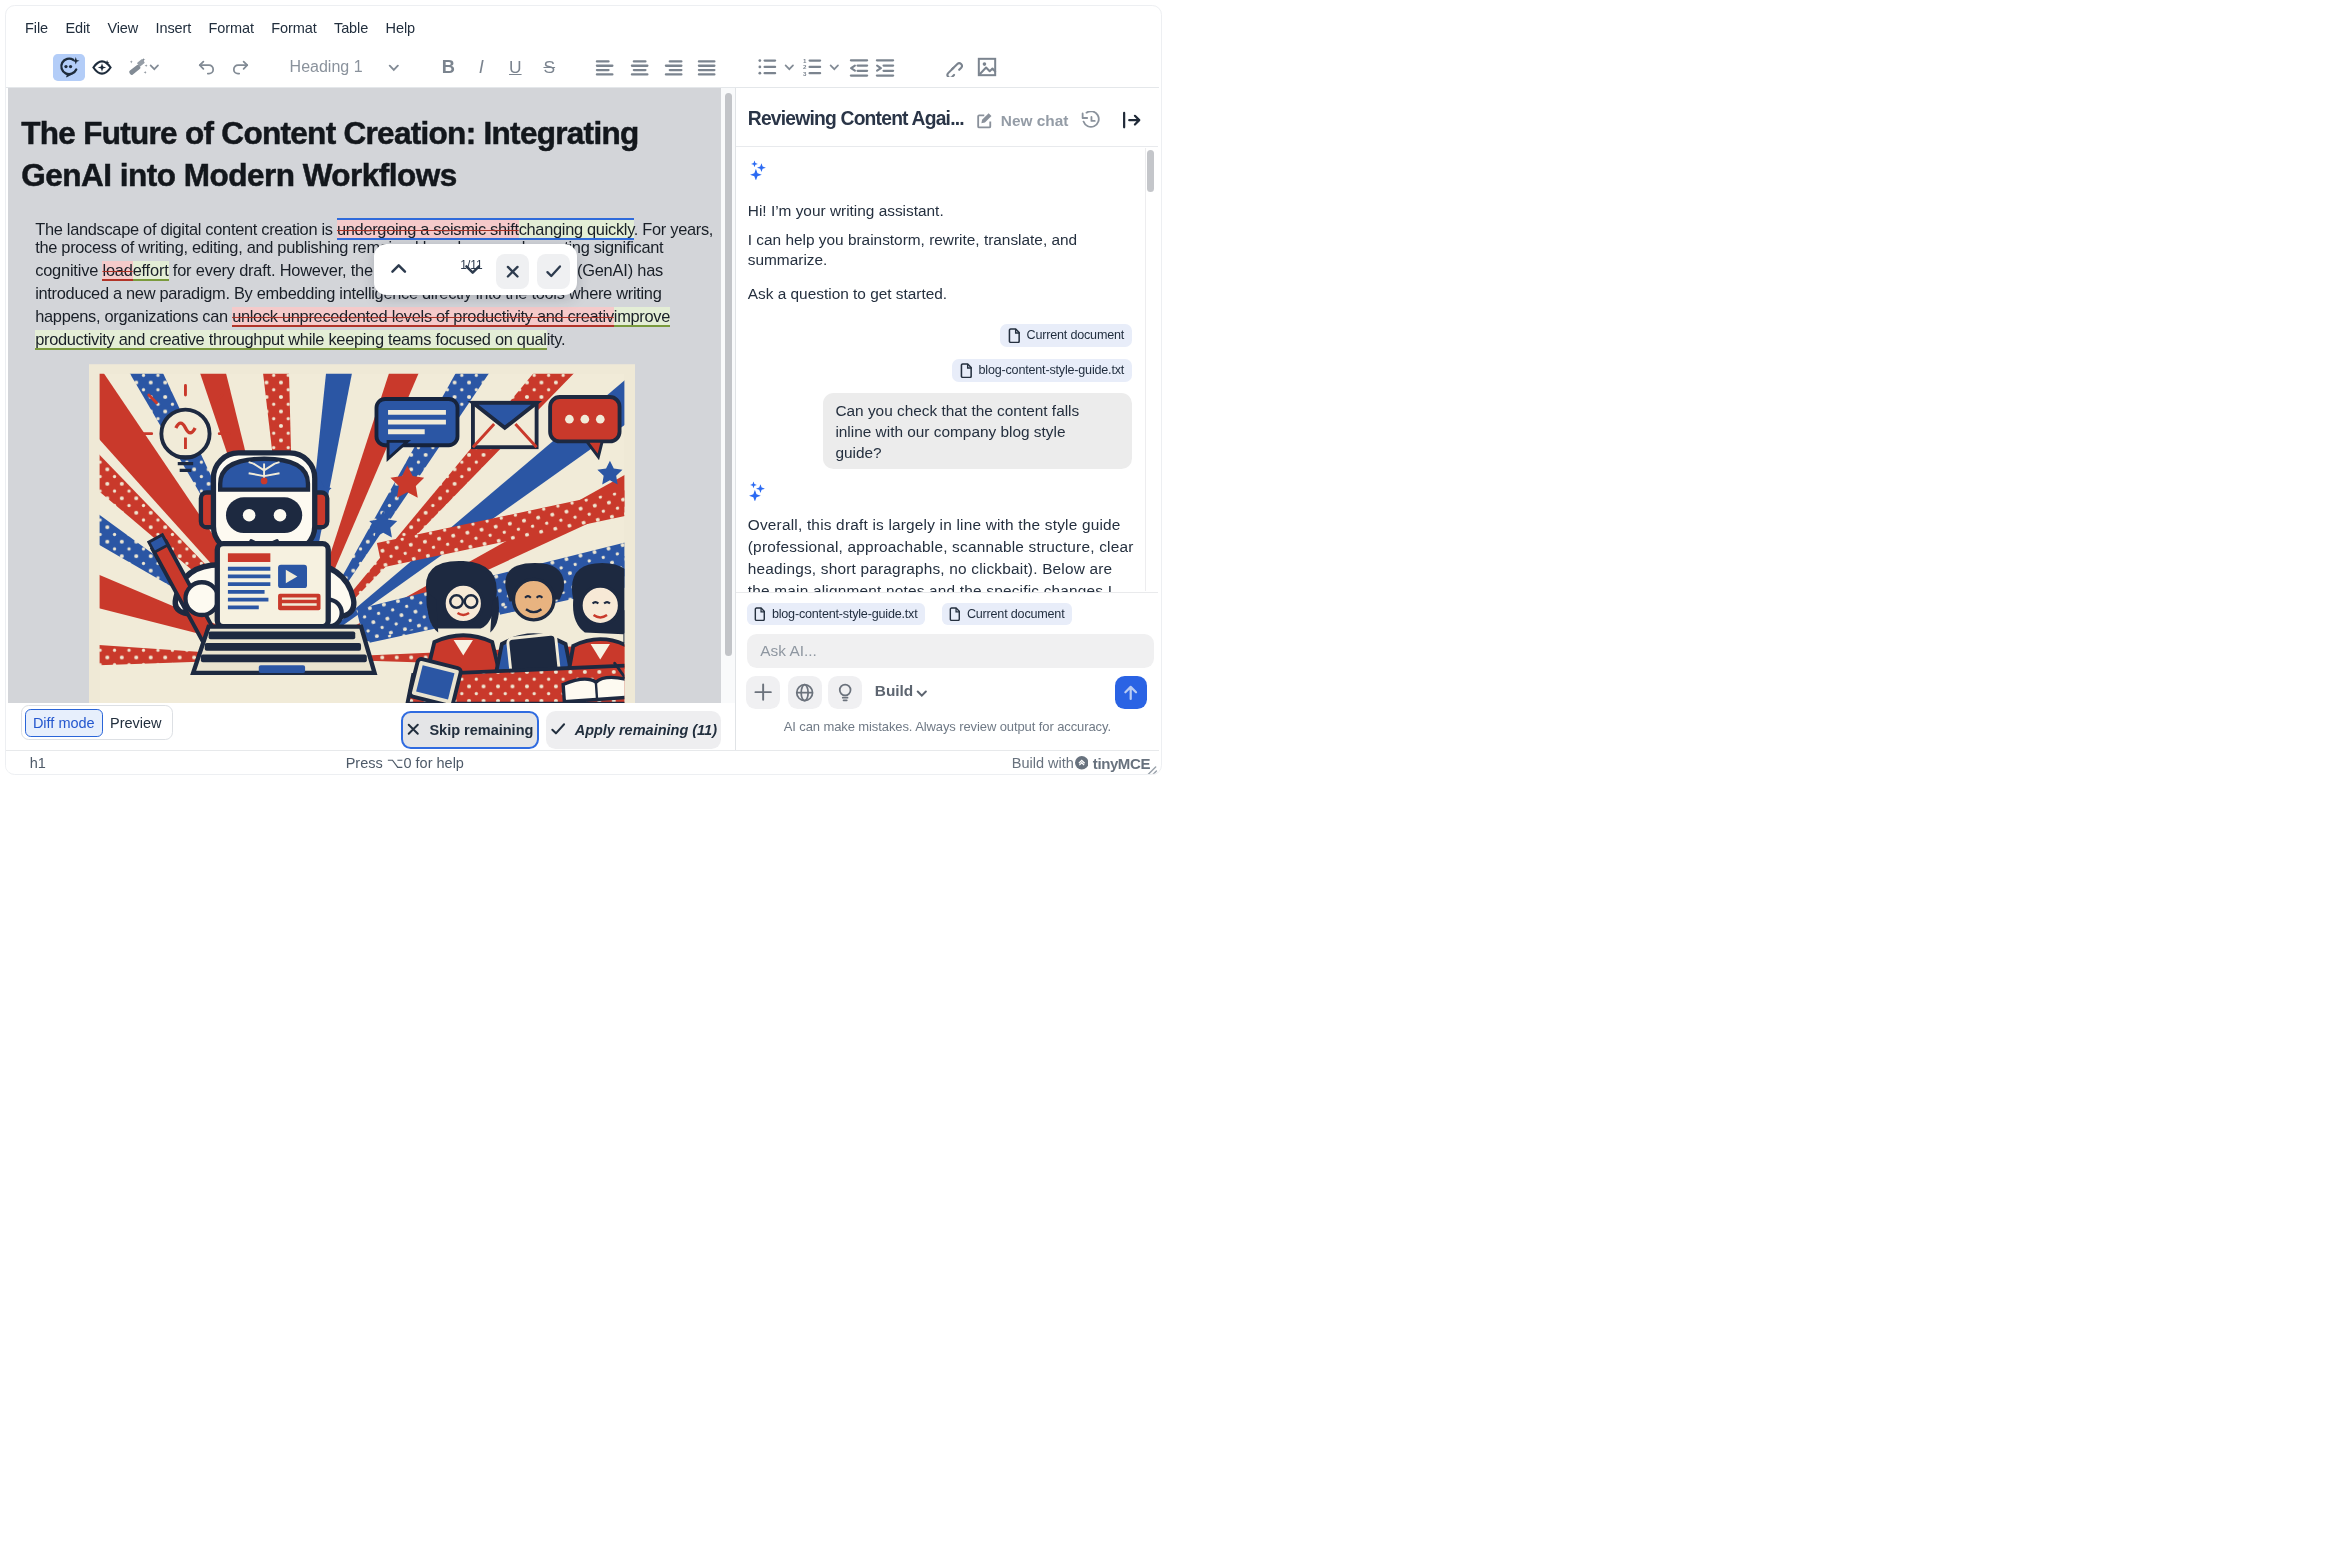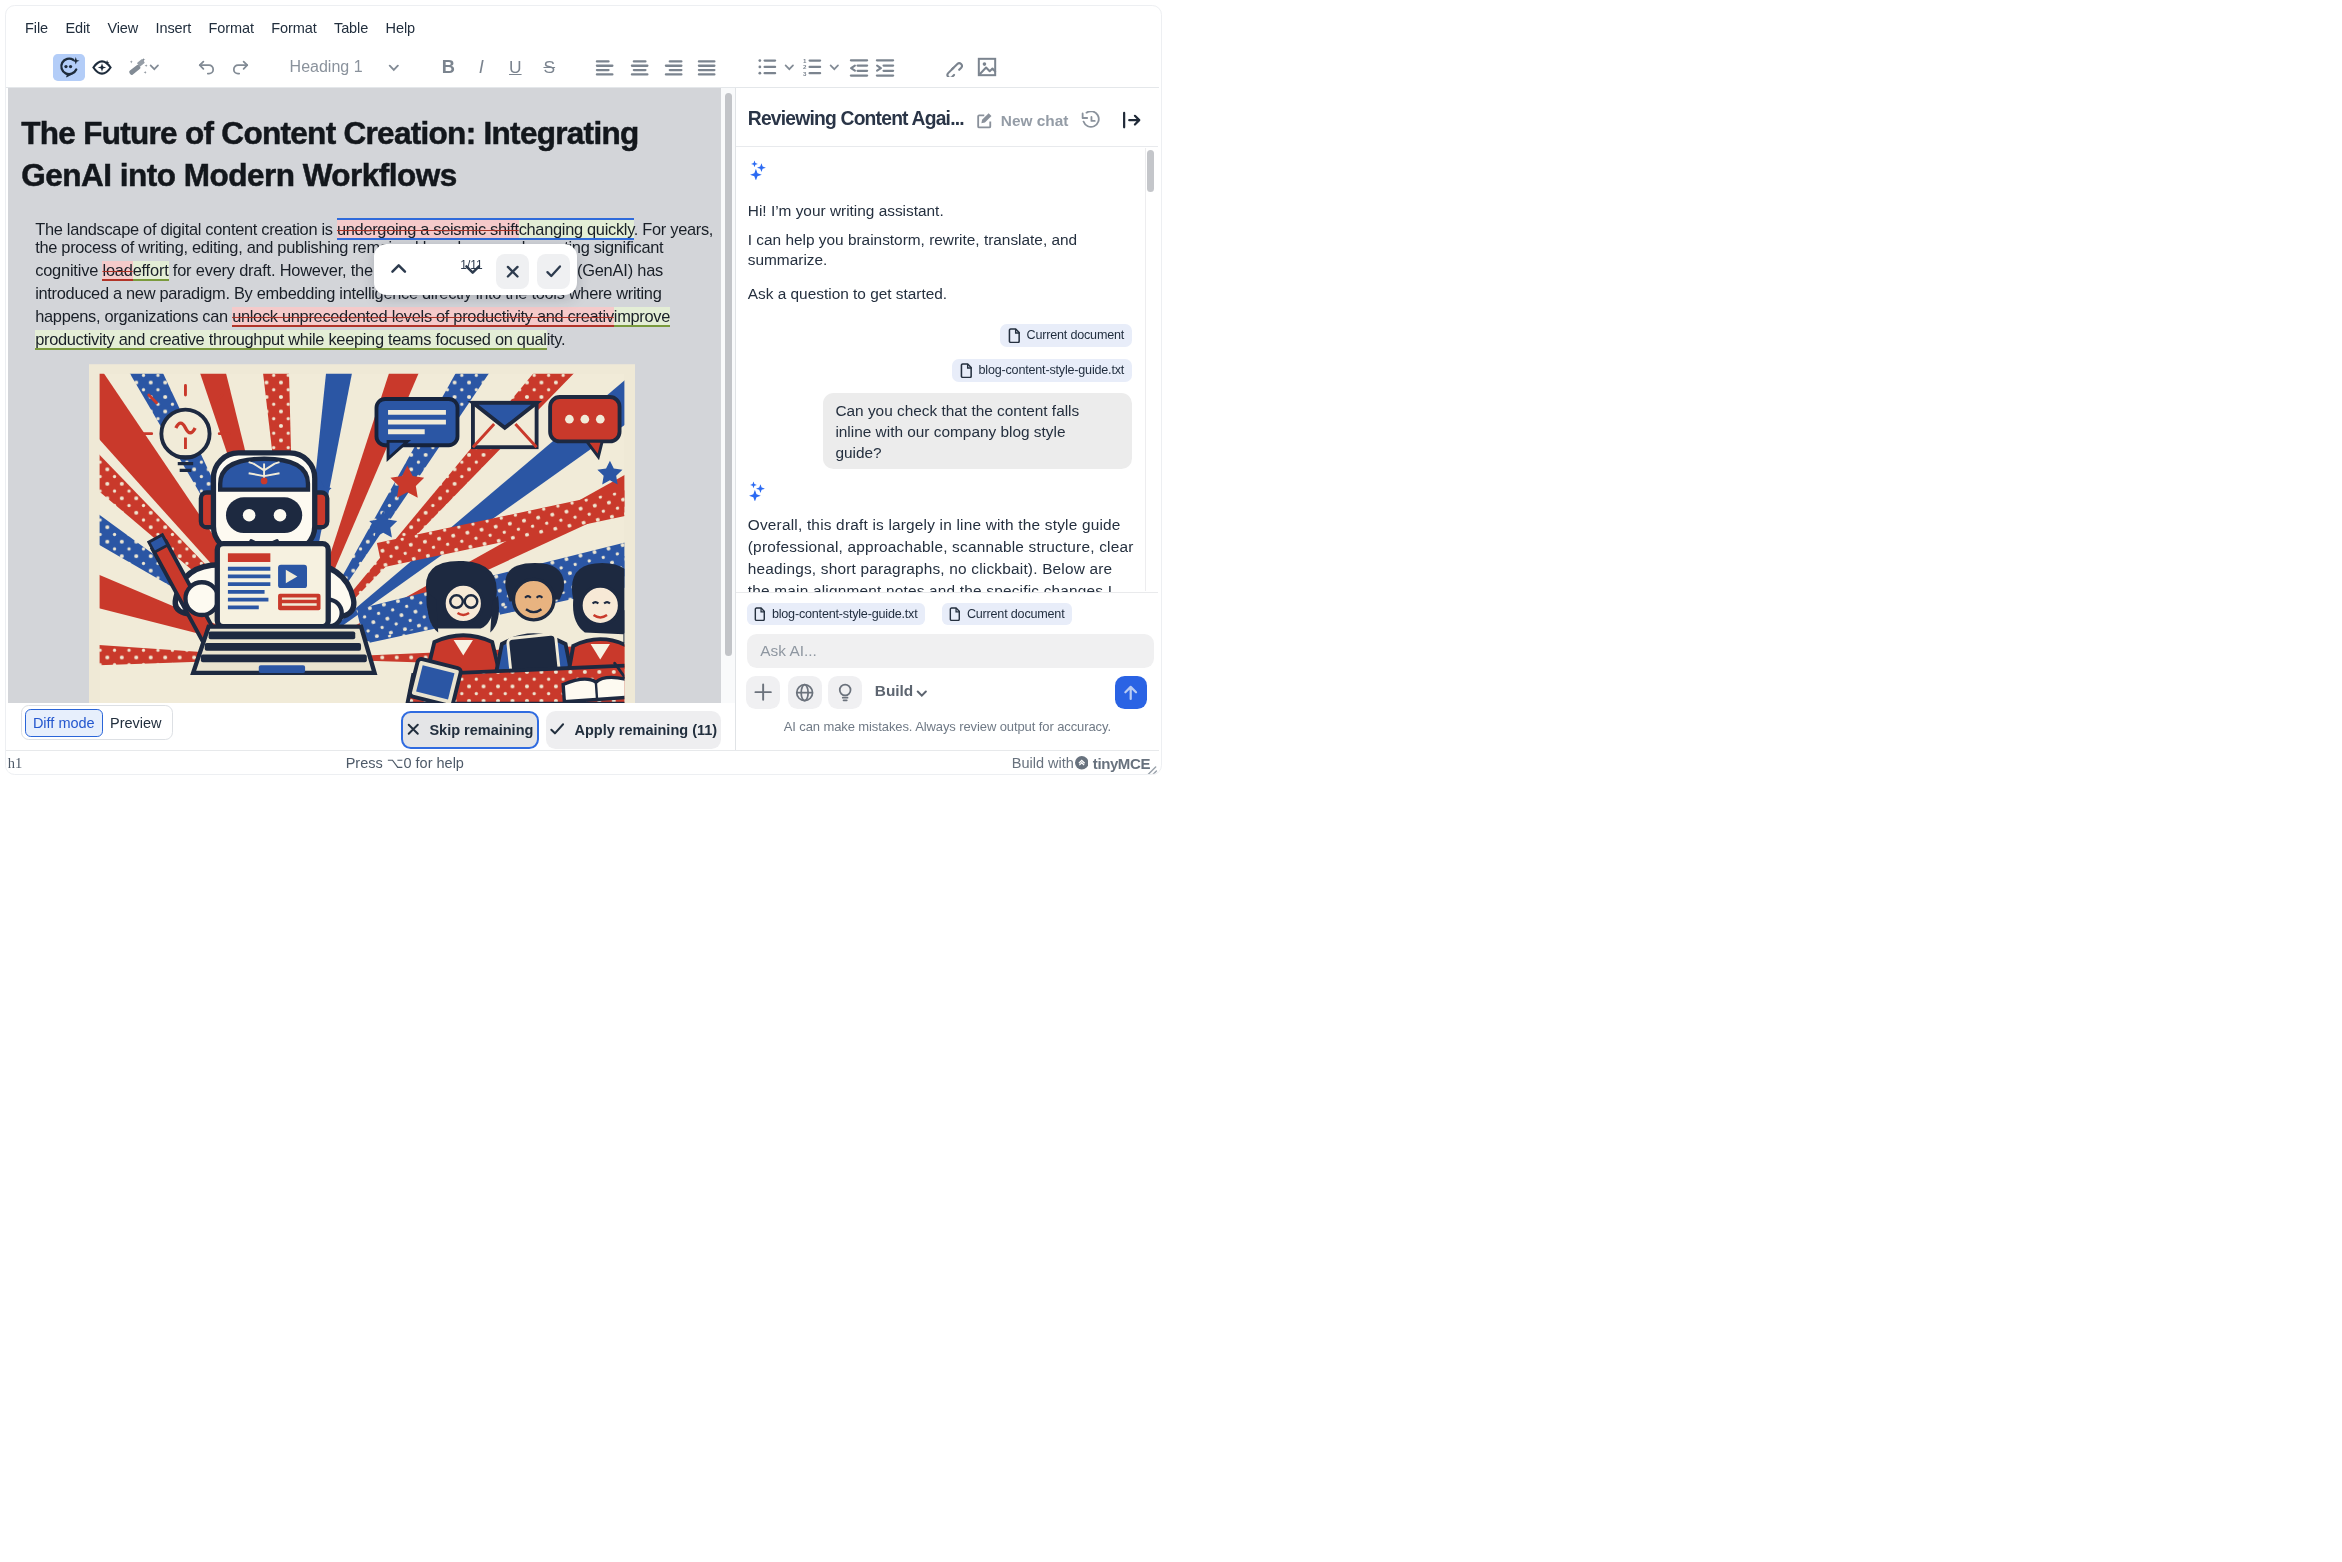--- a/index.html
+++ b/index.html
@@ -394,21 +394,21 @@
  <div class="abs" style="left:395px;top:7.8px;width:138px;height:38px;background:#e4e5e7;border:2.4px solid #2f6be0;border-radius:9.7px;display:flex;align-items:center;justify-content:center;gap:8.7px;">
    <svg width="14.5" height="14.5" viewBox="0 0 16 16" stroke="#222f3e" stroke-width="2.2" stroke-linecap="round">
             <path d="M3 3 L13 13 M13 3 L3 13"></path>
           </svg>
    <span style="font-size:14.5px;font-weight:bold;color:#222f3e;">Skip remaining</span>
         </div>
  <div class="abs" style="left:540px;top:7.8px;width:175px;height:38px;background:#eeeef0;border-radius:9.7px;display:flex;align-items:center;justify-content:center;gap:8.7px;">
    <svg width="16.4" height="14.5" viewBox="0 0 18 16" fill="none" stroke="#222f3e" stroke-width="2.2" stroke-linecap="round" stroke-linejoin="round">
             <path d="M2.5 8.5 L6.5 12.5 L15.5 2.5"></path>
           </svg>
-   <span style="font-size:14.5px;font-weight:bold;color:#222f3e;">Apply remaining (11)</span>
+   <span style="font-size:14.5px;font-weight:bold;color:#222f3e;font-style:italic;">Apply remaining (11)</span>
         </div>
 </div>
 <div id="scrollstrip"></div>
       <div id="thumbL"></div>
       <div id="vline"></div>
       <div id="tbline"></div>
 
 <div id="side">
  <div class="abs" style="left:12px;top:20px;font-size:19.3px;font-weight:600;color:#2a3547;white-space:nowrap;letter-spacing:-0.8px;">Reviewing Content Agai...</div>
  <div class="abs" style="left:240px;top:23px;"><svg width="17.4" height="18.3" viewBox="0 0 20 20" fill="none" stroke="#8a919b" stroke-width="2.1">
@@ -507,21 +507,21 @@
    <div class="abs" style="left:379px;top:83px;width:32px;height:33px;background:#2a63e4;border-radius:9.7px;display:flex;align-items:center;justify-content:center;">
             <svg width="17.4" height="17.4" viewBox="0 0 18 18" fill="none" stroke="#b9ccf3" stroke-width="2.3" stroke-linecap="round" stroke-linejoin="round">
               <path d="M9 15.5 V3 M3.5 8.5 L9 3 l5.5 5.5"></path>
             </svg>
           </div>
    <div class="abs" style="left:11px;top:126px;width:401px;text-align:center;font-size:13px;letter-spacing:-0.1px;color:#707a86;">AI can make mistakes. Always review output for accuracy.</div>
  </div>
 </div>
 
 <div id="status">
- <div class="abs" style="left:2px;top:3.9px;font-size:14.5px;color:#4e5a68;font-family:Liberation Serif, serif;">h1</div>
+ <div class="abs" style="left:24px;top:3.9px;font-size:14.5px;color:#4e5a68;">h1</div>
  <div class="abs" style="left:399px;top:3.9px;transform:translateX(-50%);font-size:14.5px;color:#4e5a68;">Press ⌥0 for help</div>
  <div class="abs" style="left:1006px;top:4.3px;font-size:14.5px;color:#68727e;">Build with</div>
  <div class="abs" style="left:1087px;top:4.3px;font-size:15px;letter-spacing:-0.4px;font-weight:bold;color:#68727e;">tinyMCE</div>
  <div class="abs" style="left:1069px;top:4.8px;"><svg width="13.5" height="13.5" viewBox="0 0 14 14" fill="#68727e">
             <circle cx="7" cy="7" r="7"></circle>
             <path d="M4 7.5 L7 4.5 l3 3 M4.5 9.5 l2.5-2.5 2.5 2.5" stroke="#fff" stroke-width="1.3" fill="none"></path>
           </svg></div>
  <div class="abs" style="right:1px;top:11.6px;"><svg width="11.6" height="11.6" viewBox="0 0 12 12" stroke="#9aa2ab" stroke-width="1.5" stroke-linecap="round">
             <path d="M2 10 L10 2 M6.5 10.5 L10.8 6.2"></path>
           </svg></div>

